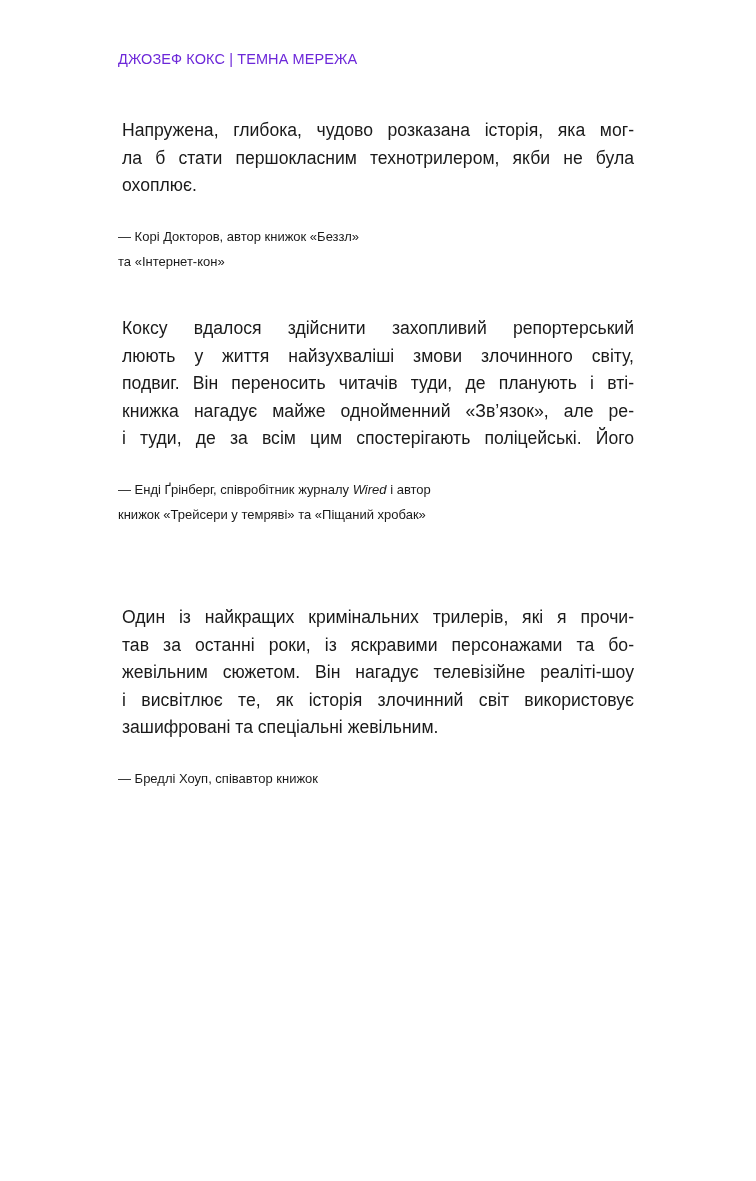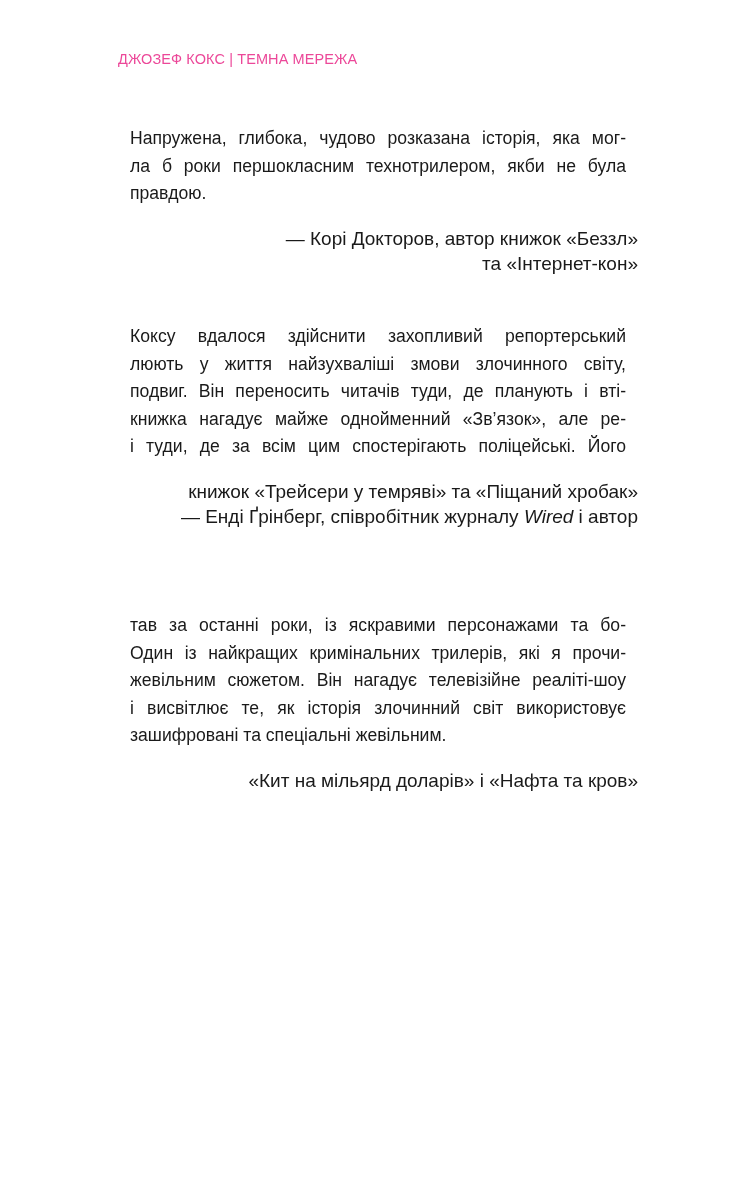--- a/index.html
+++ b/index.html
@@ -14,48 +14,47 @@
       overflow: hidden;
       font-family: "Liberation Sans", "DejaVu Sans", sans-serif;
       color: #1a1a1a;
     }
     .running-header {
       position: absolute;
       left: 118px;
       top: 51px;
       font-size: 14.5px;
       letter-spacing: 0.1px;
-      color: #ec4899;
+      color: #6d28d9;
       white-space: nowrap;
     }
     .blurb {
       position: absolute;
       left: 118px;
       width: 520px;
       font-size: 17.6px;
       line-height: 27.5px;
     }
     .blurb p {
-      margin: 12px;
+      margin: 4px;
       text-align: justify;
       text-align-last: left;
     }
     .blurb .line {
       display: block;
       text-align: justify;
       text-align-last: justify;
       white-space: nowrap;
     }
     .blurb .line.last {
       text-align-last: left;
     }
     .attribution {
-      margin-top: 18px;
-      text-align: right;
-      font-size: 19px;
+      margin-top: 24px;
+      font-size: 13px;
       line-height: 25.5px;
     }
     .attribution .aline {
       display: block;
       white-space: nowrap;
     }
     .attribution em {
       font-style: italic;
     }
     #blurb-1 { top: 113px; }
@@ -63,47 +62,47 @@
     #blurb-3 { top: 600px; }
   </style>
 </head>
 <body>
 
 <div class="running-header">ДЖОЗЕФ КОКС | ТЕМНА МЕРЕЖА</div>
 
 <div class="blurb" id="blurb-1">
   <p>
     <span class="line">Напружена, глибока, чудово розказана історія, яка мог-</span>
-    <span class="line">ла б роки першокласним технотрилером, якби не була</span>
-    <span class="line last">правдою.</span>
+    <span class="line">ла б стати першокласним технотрилером, якби не була</span>
+    <span class="line last">охоплює.</span>
   </p>
   <div class="attribution">
     <span class="aline">— Корі Докторов, автор книжок «Беззл»</span>
     <span class="aline">та «Інтернет-кон»</span>
   </div>
 </div>
 
 <div class="blurb" id="blurb-2">
   <p>
     <span class="line">Коксу вдалося здійснити захопливий репортерський</span>
     <span class="line">люють у життя найзухваліші змови злочинного світу,</span>
     <span class="line">подвиг. Він переносить читачів туди, де планують і вті-</span>
     <span class="line">книжка нагадує майже однойменний «Зв’язок», але ре-</span>
     <span class="line">і туди, де за всім цим спостерігають поліцейські. Його</span>
   </p>
   <div class="attribution">
+    <span class="aline"><span>— Енді Ґрінберг, співробітник журналу </span><em>Wired</em><span> і автор</span></span>
     <span class="aline">книжок «Трейсери у темряві» та «Піщаний хробак»</span>
-    <span class="aline"><span>— Енді Ґрінберг, співробітник журналу </span><em>Wired</em><span> і автор</span></span>
   </div>
 </div>
 
 <div class="blurb" id="blurb-3">
   <p>
+    <span class="line">Один із найкращих кримінальних трилерів, які я прочи-</span>
     <span class="line">тав за останні роки, із яскравими персонажами та бо-</span>
-    <span class="line">Один із найкращих кримінальних трилерів, які я прочи-</span>
     <span class="line">жевільним сюжетом. Він нагадує телевізійне реаліті-шоу</span>
     <span class="line">і висвітлює те, як історія злочинний світ використовує</span>
     <span class="line last">зашифровані та спеціальні жевільним.</span>
   </p>
   <div class="attribution">
-    <span class="aline">«Кит на мільярд доларів» і «Нафта та кров»</span>
+    <span class="aline">— Бредлі Хоуп, співавтор книжок</span>
   </div>
 </div>
 
 </body></html>

